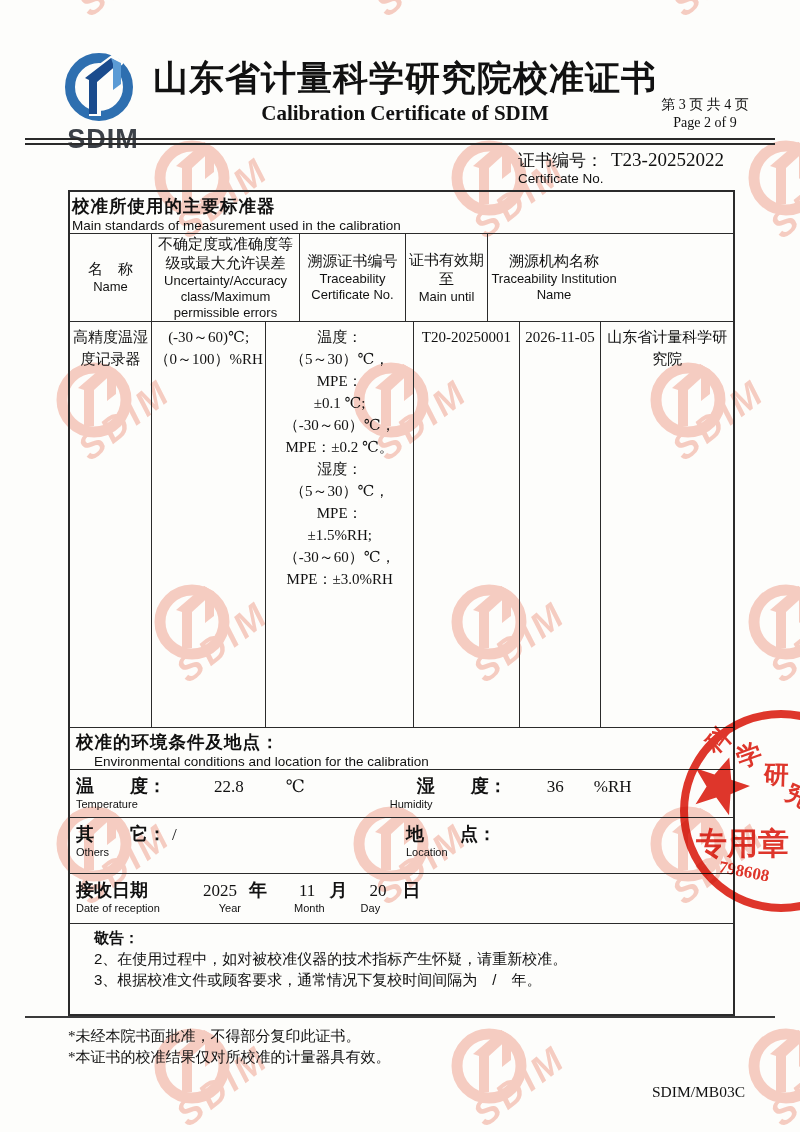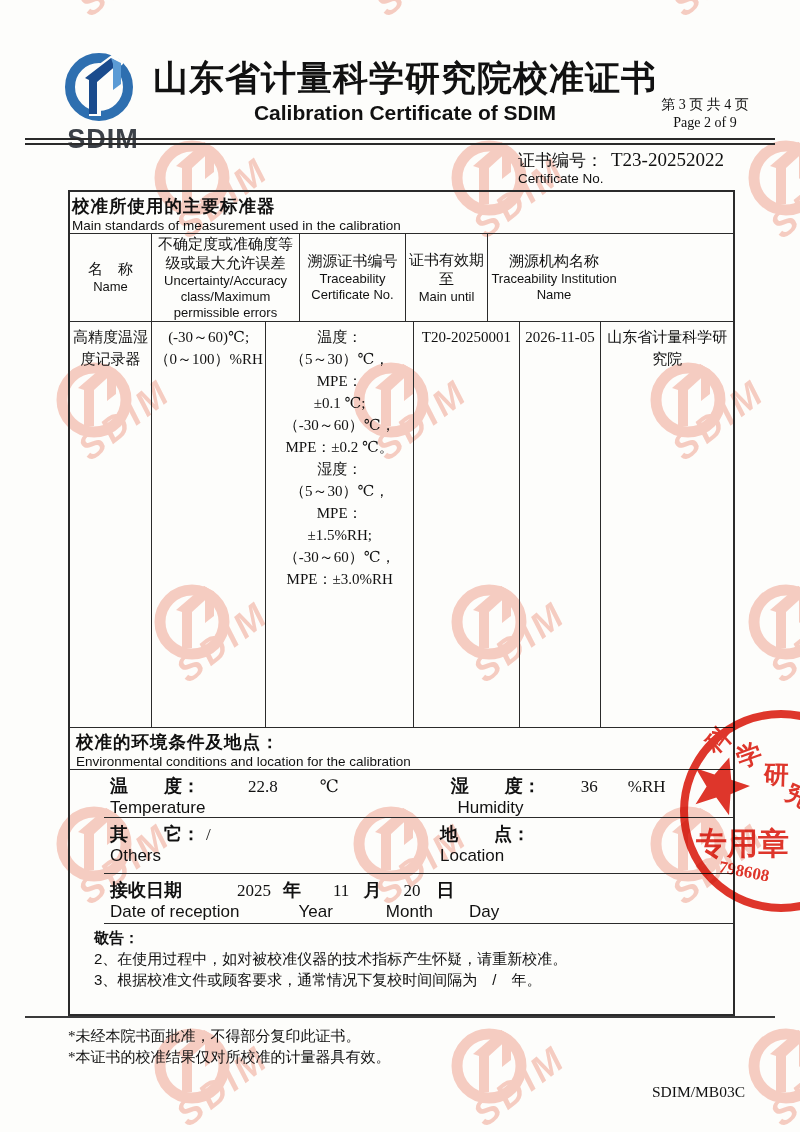--- a/index.html
+++ b/index.html
@@ -24,21 +24,21 @@
   .hdr-logo .logo-word {
     display:block; margin-top:-4px; font-family:"Liberation Sans",sans-serif;
     font-weight:bold; font-size:27px; letter-spacing:1px; color:#3c4148;
   }
   .title-zh {
     position:absolute; left:150px; top:55px; width:510px; text-align:center;
     font-size:35px; font-weight:bold; letter-spacing:1px; white-space:nowrap;
   }
   .title-en {
     position:absolute; left:150px; top:101px; width:510px; text-align:center;
-    font-family:Liberation Sans, sans-serif; font-weight:bold; font-size:21px;
+    font-family:Liberation Serif, serif; font-weight:bold; font-size:21px;
   }
   .page-info { position:absolute; left:640px; top:96px; width:130px; text-align:center; font-size:14px; line-height:18px; }
   .dbl-line { position:absolute; left:25px; top:138px; width:750px; height:7px;
     border-top:2px solid #2a2a2a; border-bottom:2px solid #2a2a2a; }
   .certno { position:absolute; left:518px; top:149px; font-size:17px; }
   .certno .val { font-size:19px; margin-left:8px; }
   .certno-en { position:absolute; left:518px; top:171px; font-family:"Liberation Sans",sans-serif; font-size:13.5px; }
 
   
   .doc-table { position:absolute; left:68px; top:190px; width:667px; border:2px solid #2b2b2b; background:transparent; }
@@ -53,25 +53,25 @@
   .w0{width:82px}.w1{width:115px}.w2{width:148px}.w3{width:106px}.w4{width:82px}.w5{width:132px}
   .cols { height:88px; }
   .cols .cell { display:flex; flex-direction:column; justify-content:center; align-items:center; text-align:center; padding:2px 3px; }
   .cols .zh { font-size:15px; line-height:19px; }
   .cols .en { font-family:"Liberation Sans",sans-serif; font-size:13px; line-height:16px; }
   .drow { height:406px; }
   .drow .cell { padding:4px 2px; font-size:15px; line-height:22px; text-align:center; white-space:pre-line; }
   .drow .cell.ml { text-align:center; }
   .env-title { height:42px; padding:2px 6px; }
   .env-title .zh { font-family:"Liberation Sans",sans-serif; font-weight:bold; font-size:17.5px; letter-spacing:1px; }
-  .env-title .en { font-family:"Liberation Sans",sans-serif; font-size:13.5px; }
-  .kvrow { padding:4px 6px;margin-left:34px; }
+  .env-title .en { font-family:"Liberation Sans",sans-serif; font-size:13.5px;margin-left:18px; }
+  .kvrow { padding:4px 6px; }
   .kv-line { display:flex; align-items:baseline; }
   .lbl { font-family:"Liberation Sans",sans-serif; font-weight:bold; font-size:18px; }
-  .sublbl { font-family:"Liberation Sans",sans-serif; font-size:17px; }
+  .sublbl { font-family:"Liberation Sans",sans-serif; font-size:11px; }
   .v { font-size:17px; }
   .env-temp { height:48px; }
   .env-oth { height:56px; }
   .env-date { height:50px; }
   .notice { height:90px; padding:3px 24px; font-family:"Liberation Sans",sans-serif; font-size:15px; line-height:21px; }
   .notice .n-title { font-weight:bold; }
   .loc-val { font-size:16px; line-height:23px; width:230px; }
 
   .sep-line { position:absolute; left:25px; top:1016px; width:750px; border-top:2px solid #3a3a3a; }
   .footnotes { position:absolute; left:68px; top:1026px; font-size:15px; line-height:21px; }

